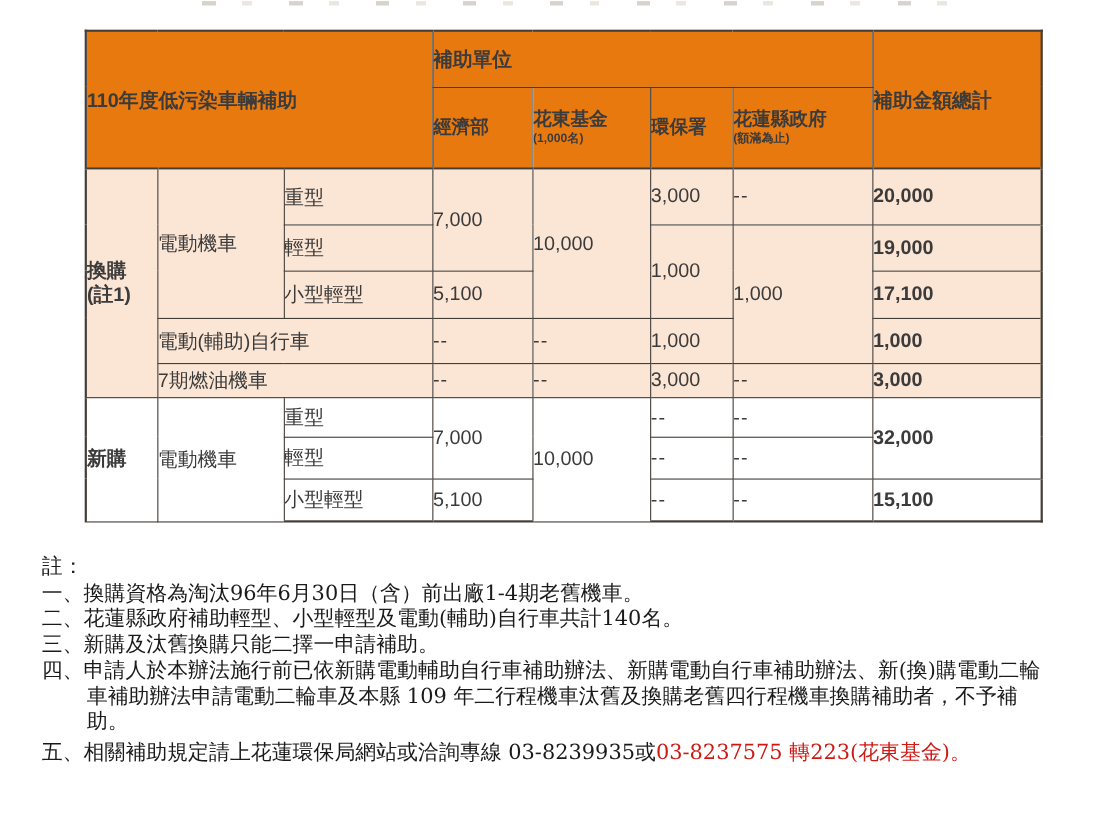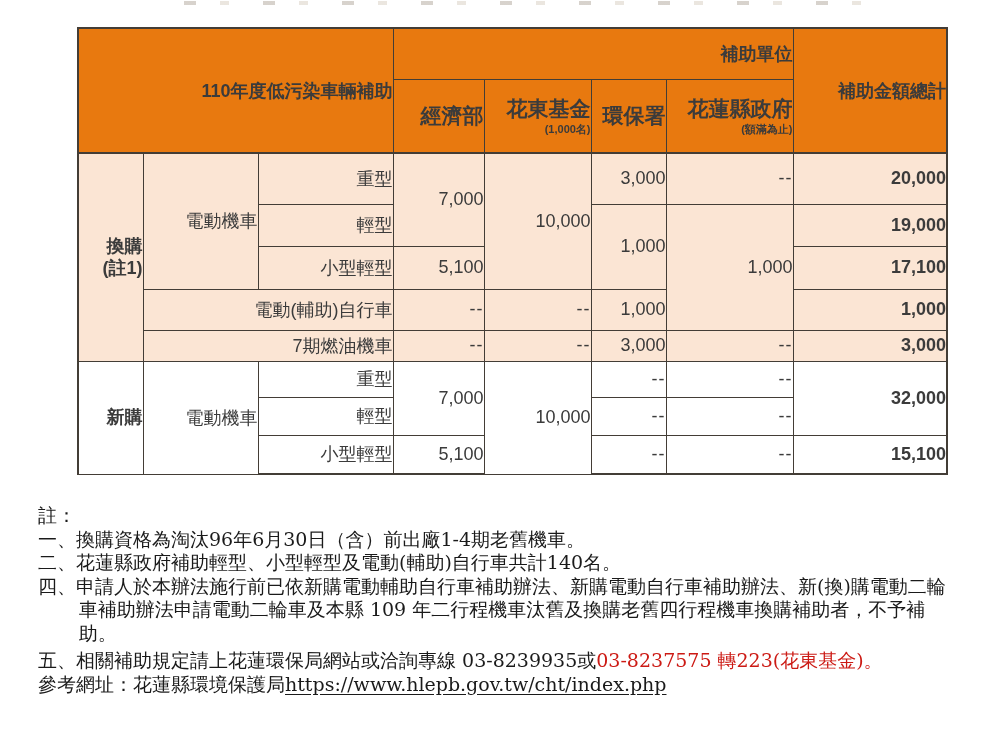--- a/index.html
+++ b/index.html
@@ -30,37 +30,37 @@
   }
 
   table.subsidy{
     position:absolute;left:77px;top:27px;
     width:869px;table-layout:fixed;
     border-collapse:collapse;
     font-family:"Liberation Sans",sans-serif;
   }
   table.subsidy td{
     border:1px solid var(--bd);
-    text-align:right;vertical-align:middle;
+    text-align:left;vertical-align:middle;
     color:var(--txt);
     font-size:18px;
     overflow:hidden;
   }
   table.subsidy td.outer-l{border-left-width:2px;margin-top:39px;}
   table.subsidy td.outer-r{border-right-width:2px;}
   tr.head-top td{border-top-width:2px;}
   tr.body-first td{border-top-width:2px;}
   tr.body-last td{border-bottom-width:2px;}
 
   td.hdr{
     background:var(--orange);
     color:#ffffff;font-weight:bold;
   }
   td.hdr .sub{display:block;font-size:11px;font-weight:bold;line-height:1.25;}
-  td.hdr .main{display:block;line-height:1.3;font-size:21px;}
+  td.hdr .main{display:block;line-height:1.3;font-size:17px;}
   td.corner{font-size:20px;}
   td.units-title{font-size:18px;}
   td.total-hdr{font-size:18px;}
 
   td.peach{background:var(--peach);}
   td.white{background:#ffffff;}
 
   td.group{color:var(--red);font-weight:bold;font-size:18px;line-height:1.25;}
   td.num{font-size:20px;color:var(--num);font-family:"Liberation Sans",sans-serif;}
   td.total{font-size:20px;font-weight:bold;color:#1f1f1f;}
@@ -181,20 +181,18 @@
     <td class="white dash">--</td>
     <td class="white total outer-r">15,100</td>
   </tr>
 </tbody>
   </table>
 
 <div class="notes">
   <div class="note-item note-heading">註：</div>
   <div class="note-item">一、換購資格為淘汰96年6月30日（含）前出廠1-4期老舊機車。</div>
   <div class="note-item">二、花蓮縣政府補助輕型、小型輕型及電動(輔助)自行車共計140名。</div>
+  <div class="note-item">三、新購及汰舊換購只能二擇一申請補助。</div>
   <div class="note-item">四、申請人於本辦法施行前已依新購電動輔助自行車補助辦法、新購電動自行車補助辦法、新(換)購電動二輪車補助辦法申請電動二輪車及本縣 109 年二行程機車汰舊及換購老舊四行程機車換購補助者，不予補助。</div>
   <div class="note-item note-5">
     <span>五、相關補助規定請上花蓮環保局網站或洽詢專線 03-8239935或</span><span class="red-part">03-8237575 轉223(花東基金)。</span>
   </div>
-  <div class="note-item note-heading">
-    <span>參考網址：花蓮縣環境保護局</span><span class="ref-url">https://www.hlepb.gov.tw/cht/index.php</span>
-  </div>
 </div>
 
 </body></html>

